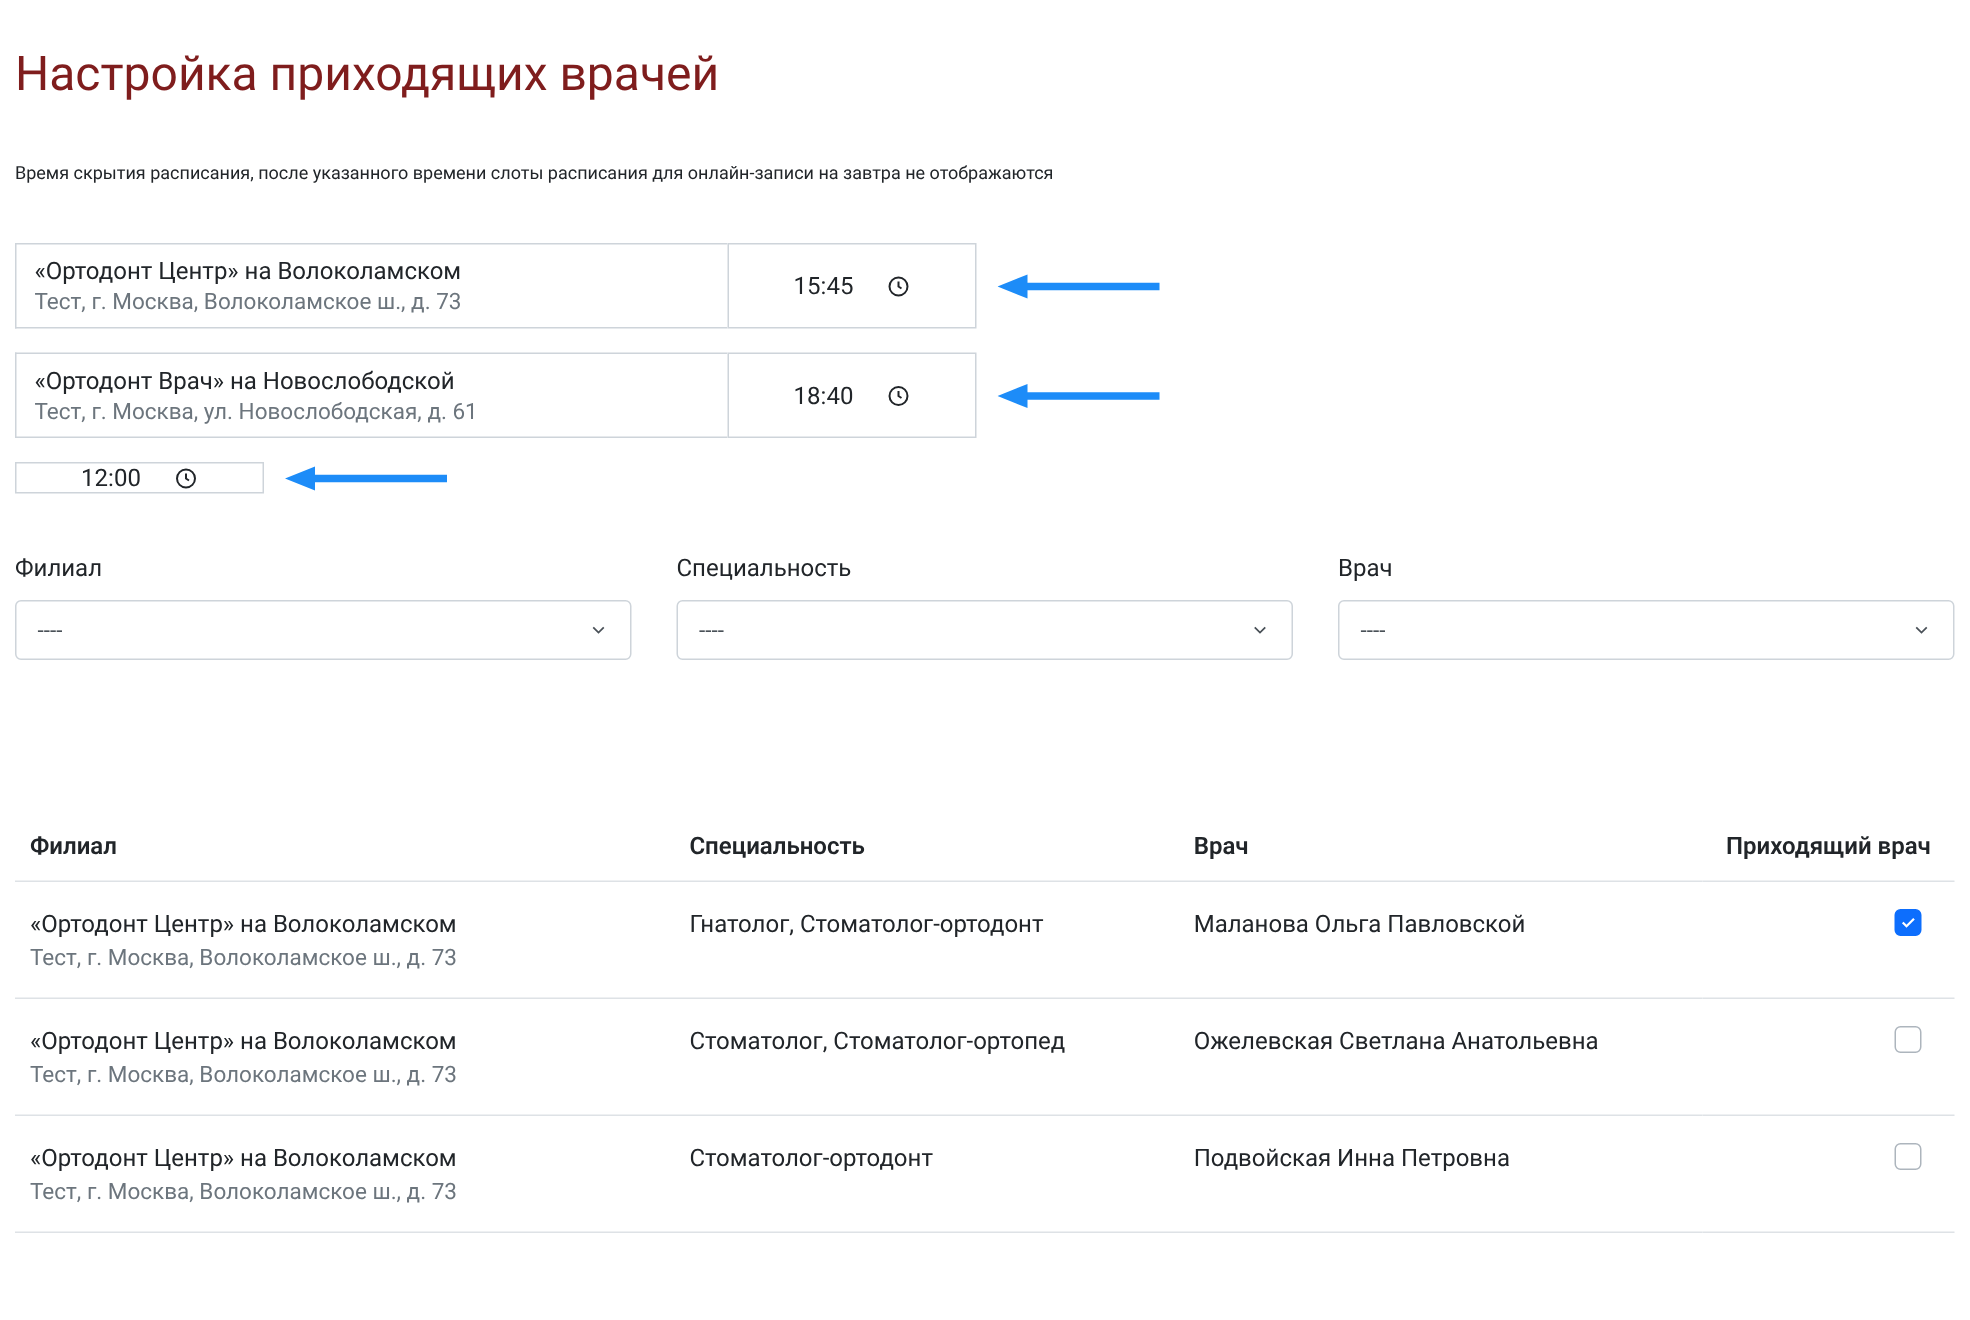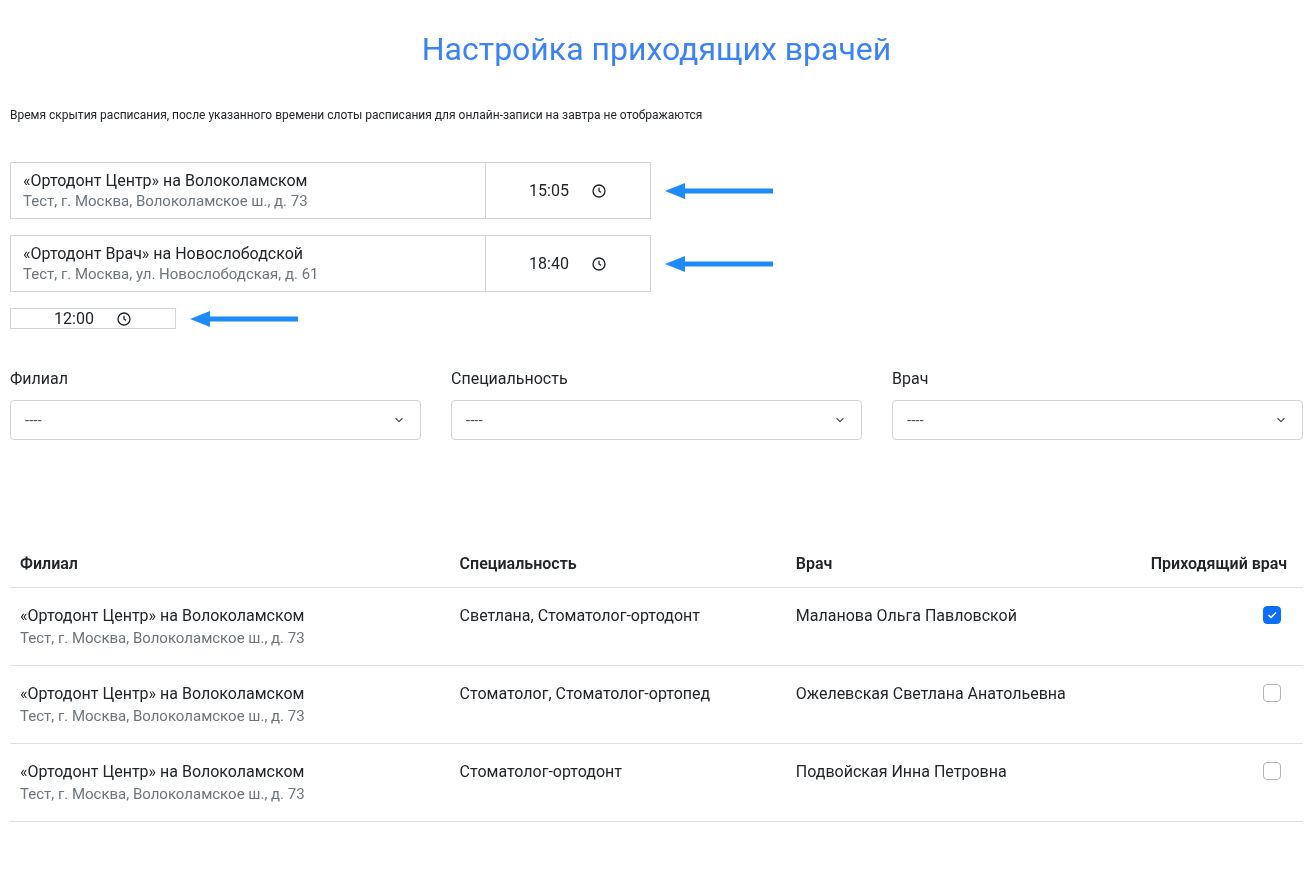--- a/index.html
+++ b/index.html
@@ -7,25 +7,24 @@
       margin: 0;
       padding: 0;
     }
     body {
       font-family: -apple-system, BlinkMacSystemFont, "Segoe UI", Roboto, "Helvetica Neue", Arial, sans-serif;
       background: #fff;
       color: #212529;
       padding: 10px;
     }
     .page-title {
-      text-align: center;
       font-size: 32px;
       font-weight: 400;
       margin: 20px 0 40px;
-      color: #3b82f6;
+      color: #7f1d1d;
     }
     .description {
       font-size: 12px;
       color: #212529;
       margin-bottom: 40px;
     }
     .branch-rows {
       margin-bottom: 40px;
     }
     .branch-row {
@@ -190,21 +189,21 @@
 <p class="description">Время скрытия расписания, после указанного времени слоты расписания для онлайн-записи на завтра не отображаются</p>
 
 <div class="branch-rows">
 
   <div class="branch-row">
     <div class="branch-info">
       <div class="branch-name">«Ортодонт Центр» на Волоколамском</div>
       <div class="branch-address">Тест, г. Москва, Волоколамское ш., д. 73</div>
     </div>
     <div class="time-input">
-      <span class="time-value">15:05</span>
+      <span class="time-value">15:45</span>
       <svg class="clock-icon" viewBox="0 0 24 24" fill="none" stroke="#212529" stroke-width="2">
         <circle cx="12" cy="12" r="9"></circle>
           <path d="M12 7v5l3 2"></path>
       </svg>
     </div>
     <div class="arrow-annotation">
       <svg class="arrow-svg" viewBox="0 0 110 20">
         <line x1="18" y1="10" x2="108" y2="10" stroke="#1d8cf8" stroke-width="5"></line>
         <polygon points="0,10 20,2 20,18" fill="#1d8cf8"></polygon>
       </svg>
@@ -287,21 +286,21 @@
       <th class="col-doctor">Врач</th>
       <th class="col-visiting">Приходящий врач</th>
     </tr>
   </thead>
   <tbody id="table-body">
   <tr>
         <td>
           <div class="cell-name">«Ортодонт Центр» на Волоколамском</div>
           <div class="cell-address">Тест, г. Москва, Волоколамское ш., д. 73</div>
         </td>
-        <td>Светлана, Стоматолог-ортодонт</td>
+        <td>Гнатолог, Стоматолог-ортодонт</td>
         <td>Маланова Ольга Павловской</td>
         <td class="checkbox-cell"><span class="checkbox checked">
             <svg viewBox="0 0 24 24">
               <path d="M5 12l5 5L20 7"></path>
             </svg>
           </span></td>
       </tr>
       <tr>
         <td>
           <div class="cell-name">«Ортодонт Центр» на Волоколамском</div>

